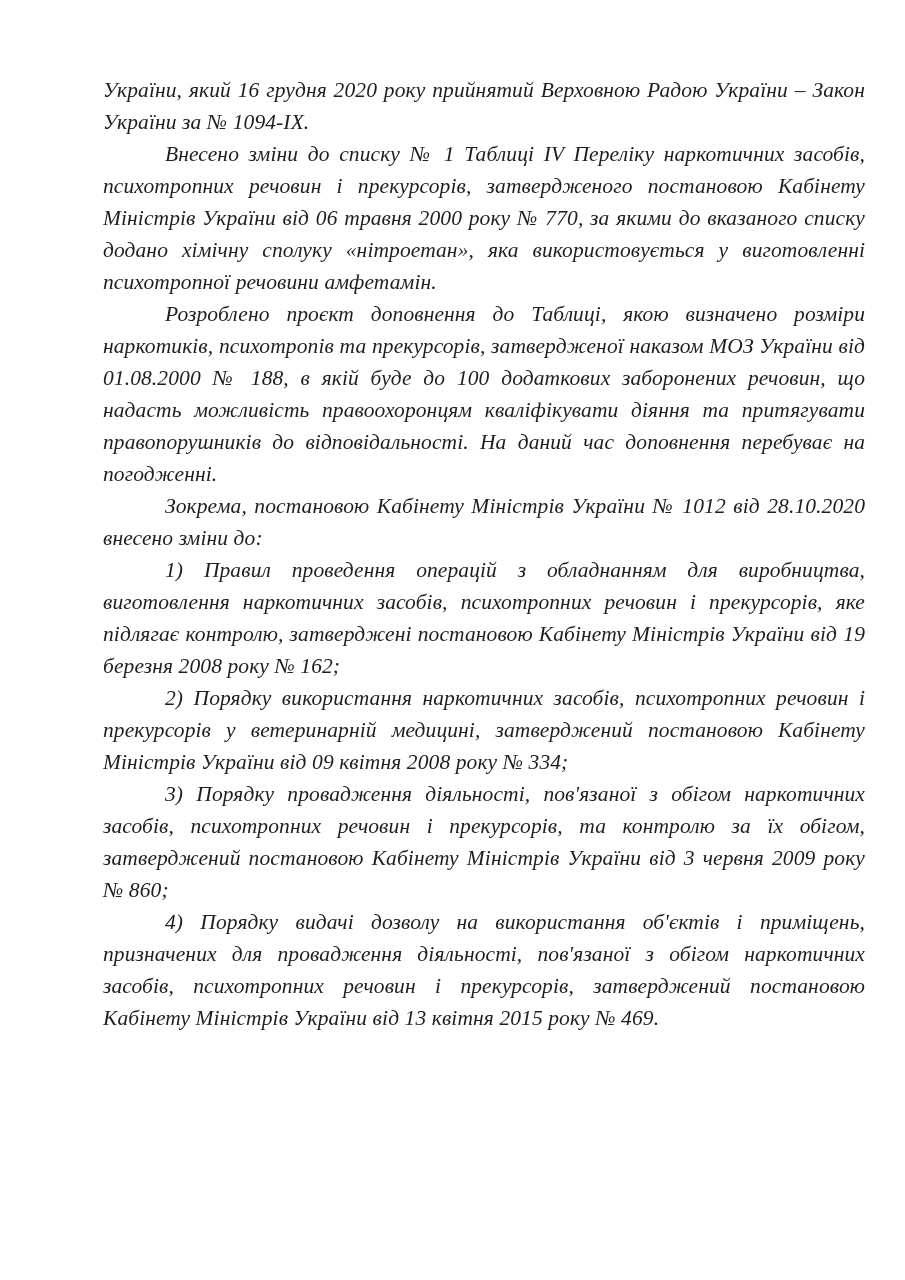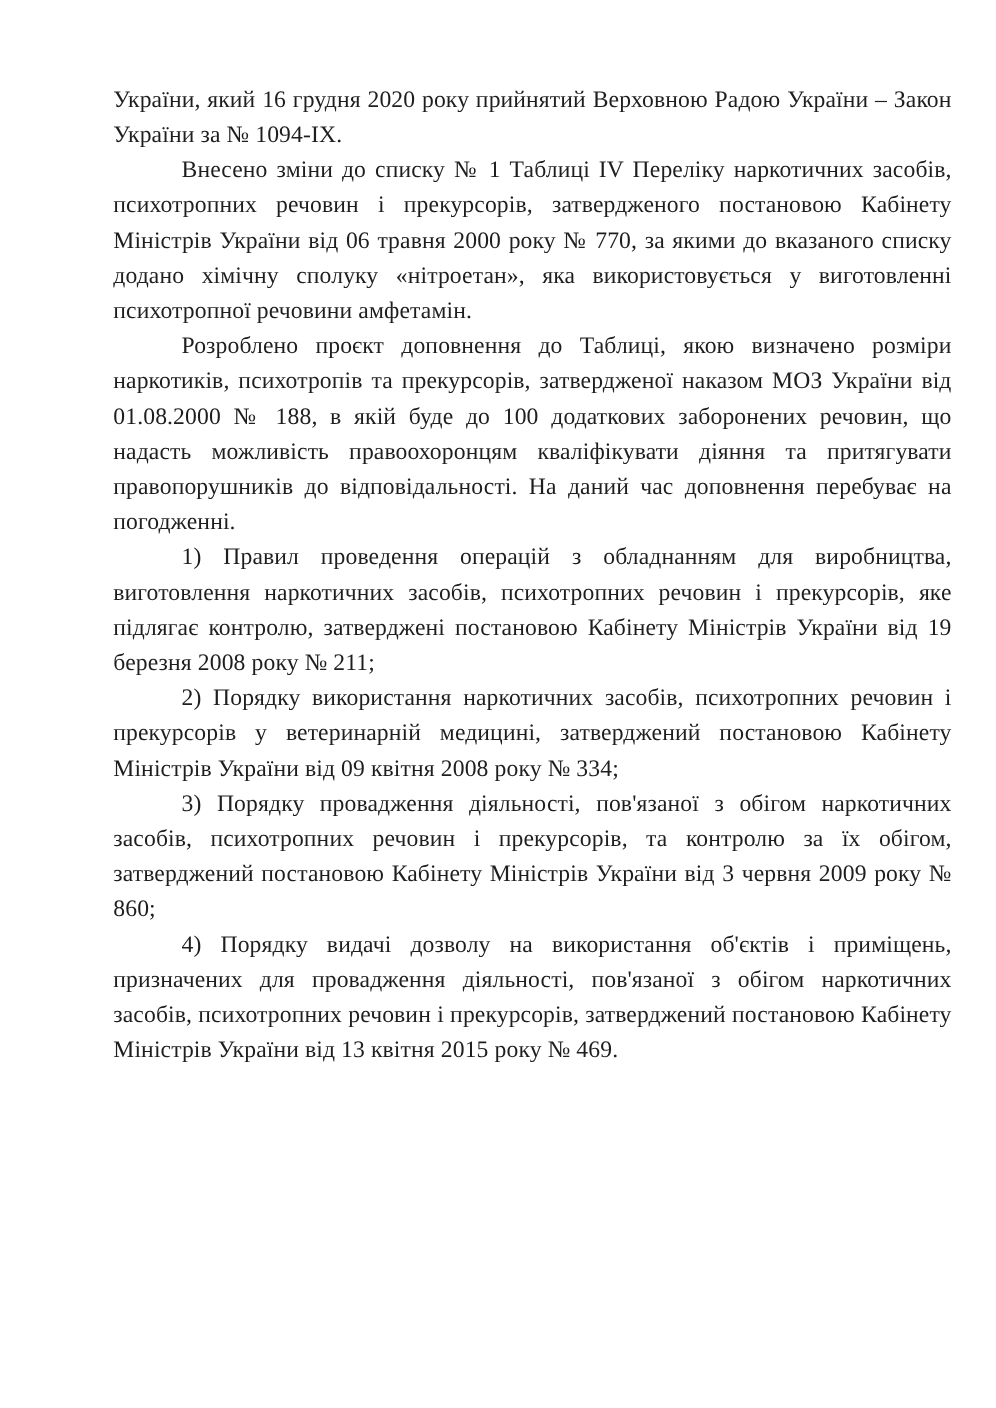--- a/index.html
+++ b/index.html
@@ -23,31 +23,33 @@
     width: 762px;
     text-align: justify;
     font-size: 21.5px;
     line-height: 32px;
     letter-spacing: 0.1px;
   }
   .para {
     margin: 0;
     padding: 0;
     text-indent: 62px;
+    font-style: italic;
   }
   .para.no-indent {
     text-indent: 0;
   }
 </style>
 </head>
 <body>
 
 <div class="sheet">
   <div class="text-block">
     <p class="para no-indent">України, який 16 грудня 2020 року прийнятий Верховною Радою України – Закон України за № 1094-IX.</p>
     <p class="para">Внесено зміни до списку № 1 Таблиці IV Переліку наркотичних засобів, психотропних речовин і прекурсорів, затвердженого постановою Кабінету Міністрів України від 06 травня 2000 року № 770, за якими до вказаного списку додано хімічну сполуку «нітроетан», яка використовується у виготовленні психотропної речовини амфетамін.</p>
     <p class="para">Розроблено проєкт доповнення до Таблиці, якою визначено розміри наркотиків, психотропів та прекурсорів, затвердженої наказом МОЗ України від 01.08.2000 № 188, в якій буде до 100 додаткових заборонених речовин, що надасть можливість правоохоронцям кваліфікувати діяння та притягувати правопорушників до відповідальності. На даний час доповнення перебуває на погодженні.</p>
-    <p class="para">1) Правил проведення операцій з обладнанням для виробництва, виготовлення наркотичних засобів, психотропних речовин і прекурсорів, яке підлягає контролю, затверджені постановою Кабінету Міністрів України від 19 березня 2008 року № 211;</p>
+    <p class="para">Зокрема, постановою Кабінету Міністрів України  № 1012 від 28.10.2020 внесено зміни до:</p>
+    <p class="para">1) Правил проведення операцій з обладнанням для виробництва, виготовлення наркотичних засобів, психотропних речовин і прекурсорів, яке підлягає контролю, затверджені постановою Кабінету Міністрів України від 19 березня 2008 року № 162;</p>
     <p class="para">2) Порядку використання наркотичних засобів, психотропних речовин і прекурсорів у ветеринарній медицині, затверджений постановою Кабінету Міністрів України від 09 квітня 2008 року № 334;</p>
     <p class="para">3) Порядку провадження діяльності, пов'язаної з обігом наркотичних засобів, психотропних речовин і прекурсорів, та контролю за їх обігом, затверджений постановою Кабінету Міністрів України від 3 червня 2009 року № 860;</p>
     <p class="para">4) Порядку видачі дозволу на використання об'єктів і приміщень, призначених для провадження діяльності, пов'язаної з обігом наркотичних засобів, психотропних речовин і прекурсорів, затверджений постановою Кабінету Міністрів України від 13 квітня 2015 року № 469.</p>
   </div>
 </div>
 
 </body></html>

